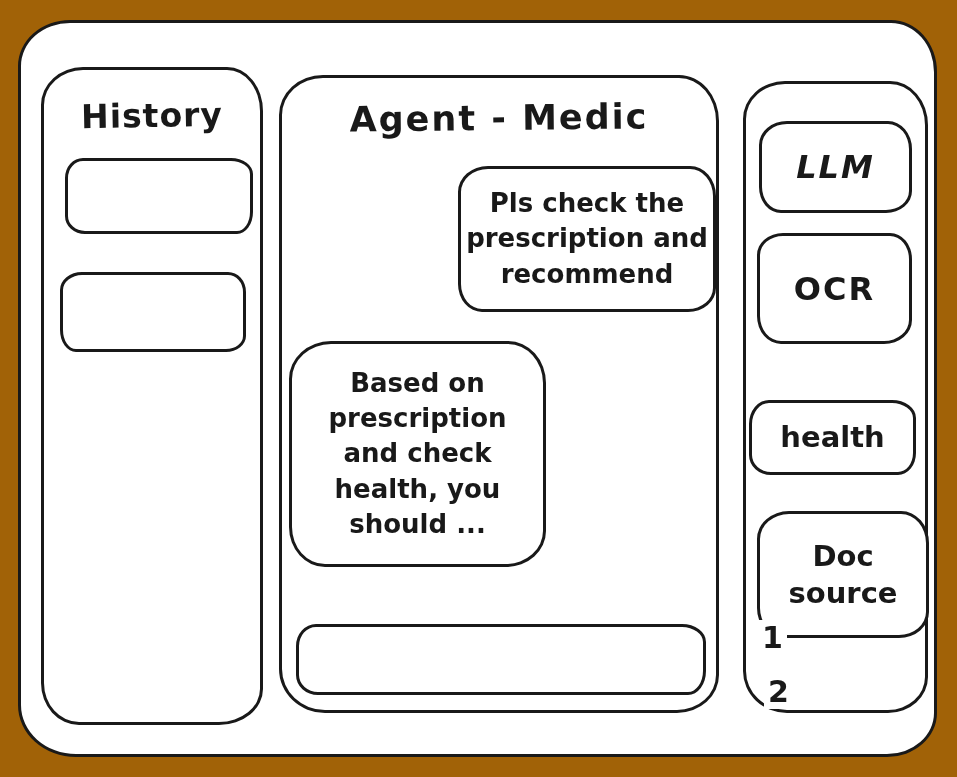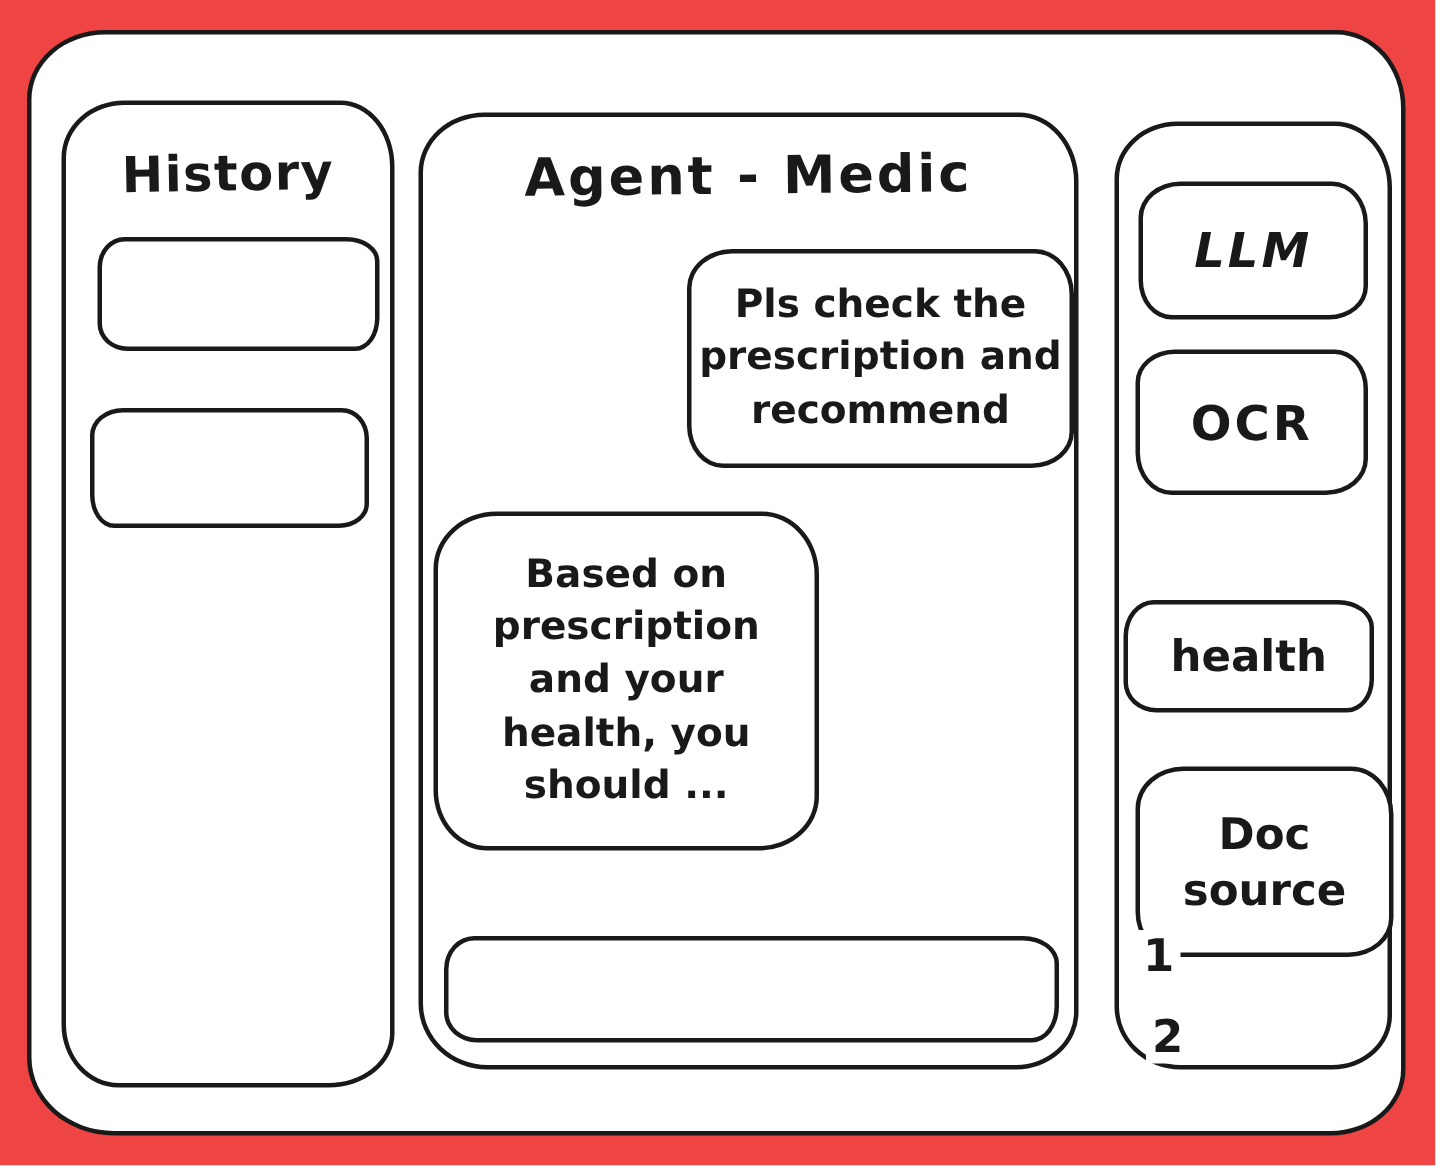--- a/index.html
+++ b/index.html
@@ -5,21 +5,21 @@
   * { box-sizing: border-box; margin: 0; padding: 0; }
   html, body { background: #ffffff; }
   body {
     font-family: "DejaVu Sans", "Liberation Sans", sans-serif;
     color: #191919;
   }
   .screen {
     position: relative;
     width: 957px;
     height: 777px;
-    background: #ef4444;
+    background: #a16207;
     overflow: hidden;
   }
   
   .frame {
     position: absolute;
     left: 18px; top: 20px;
     width: 919px; height: 737px;
     border: 3.5px solid #191919;
     border-radius: 52px 46px 50px 58px / 46px 52px 44px 52px;
     background: #ffffff;
@@ -135,21 +135,21 @@
     left: 13px; top: 37px;
     width: 153px; height: 92px;
     font-size: 32px;
     letter-spacing: 2px;
     border-radius: 28px 24px 26px 22px / 24px 28px 22px 26px;
     font-style: italic;
     text-align: right;
   }
   .tool-btn.ocr {
     left: 11px; top: 149px;
-    width: 155px; height: 97px;
+    width: 155px; height: 111px;
     font-size: 32px;
     letter-spacing: 2px;
     border-radius: 26px 22px 28px 24px / 22px 26px 24px 28px;
   }
   .tool-btn.params {
     left: 3px; top: 316px;
     width: 167px; height: 75px;
     font-size: 29px;
     border-radius: 20px 24px 18px 22px / 24px 18px 22px 20px;
   }
@@ -179,21 +179,21 @@
 
     <aside class="panel history-panel">
       <h2 class="history-title">History</h2>
       <div class="history-item item-1"></div>
       <div class="history-item item-2"></div>
     </aside>
 
     <main class="panel chat-panel">
       <h1 class="chat-title">Agent - Medic</h1>
       <div class="bubble user">Pls check the prescription and recommend</div>
-      <div class="bubble assistant">Based on prescription and your health, you should ...</div>
+      <div class="bubble assistant">Based on prescription and check health, you should ...</div>
       <input type="text" class="composer" placeholder="" style="">
     </main>
 
     <aside class="panel tools-panel">
       <button class="tool-btn llm">LLM</button>
       <button class="tool-btn ocr">OCR</button>
       <button class="tool-btn params">health</button>
       <button class="tool-btn doc-source">Doc source</button>
       <div class="doc-item one">1</div>
       <div class="doc-item two">2</div>

